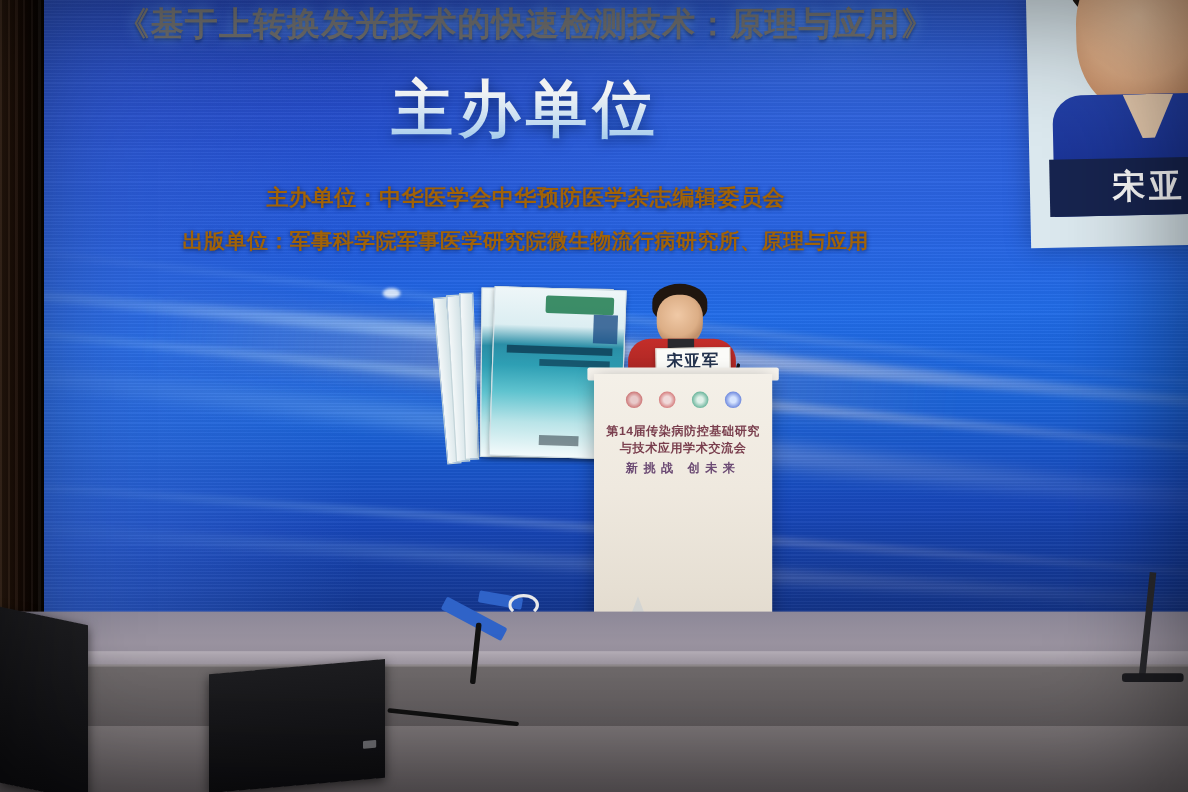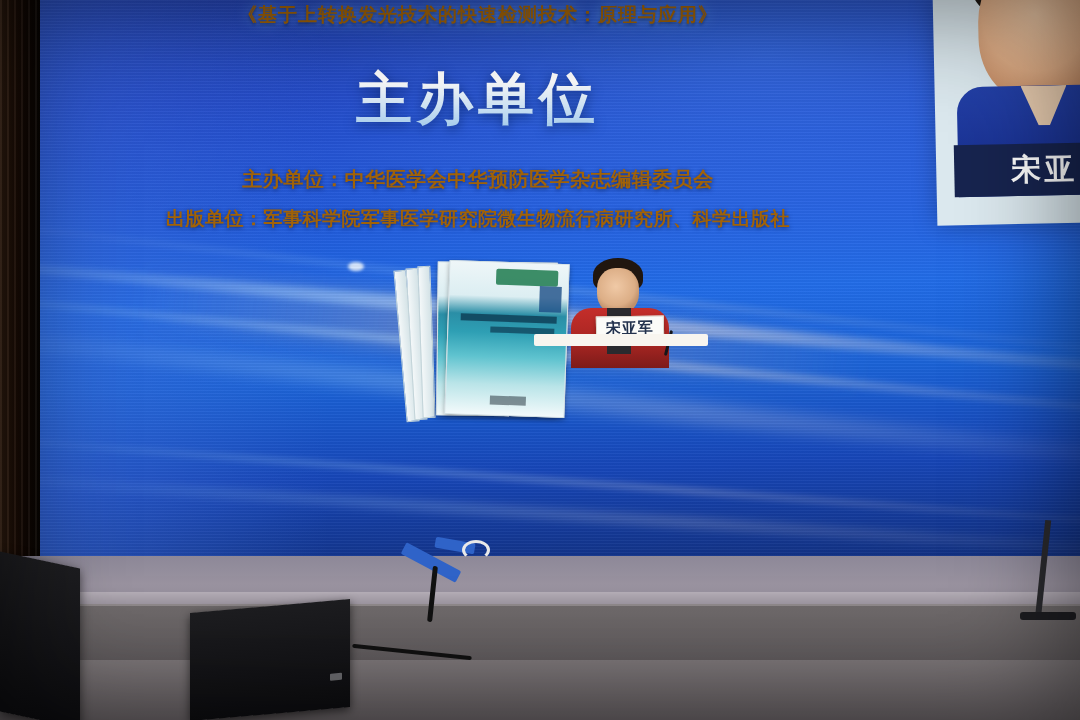--- a/index.html
+++ b/index.html
@@ -27,21 +27,21 @@
   .glow-dot{position:absolute;width:16px;height:9px;border-radius:50%;background:#eaf4ff;filter:blur(1.5px);opacity:.9;}
   .warm{position:absolute;left:10%;top:300px;width:70%;height:60px;
     background:linear-gradient(90deg,rgba(255,200,160,0) 0%,rgba(255,190,150,.28) 45%,rgba(255,210,180,0) 100%);
     filter:blur(10px);transform:rotate(5deg);}
   .hazeL{position:absolute;left:0;top:0;width:300px;height:100%;
     background:linear-gradient(90deg,rgba(60,110,220,.55),rgba(0,0,0,0));}
 
   
   .scr-text{position:absolute;left:28px;top:0;width:1052px;color:#fff;text-align:center;}
   .book-title{position:absolute;left:0;top:2px;width:900px;text-align:center;
-    font-size:19px;font-weight:700;letter-spacing:1px;color:#a16207;
+    font-size:30px;font-weight:700;letter-spacing:1px;color:#737373;
     text-shadow:0 0 14px rgba(120,190,255,.75),0 2px 3px rgba(0,20,70,.6);}
   .main-head{position:absolute;left:0;top:62px;width:900px;text-align:center;
     font-size:56px;font-weight:800;letter-spacing:5px;
     background:linear-gradient(180deg,#ffffff 25%,#bcd9f2 72%,#8fc0e6 100%);
     -webkit-background-clip:text;background-clip:text;color:transparent;
     filter:drop-shadow(0 3px 6px rgba(0,20,70,.55));}
   .org-line{position:absolute;left:0;width:900px;text-align:center;font-size:20px;font-weight:700;
     color:#a16207;letter-spacing:.5px;text-shadow:0 1px 4px rgba(0,20,70,.7);}
   .org1{top:166px;}
   .org2{top:206px;font-size:19px;}
@@ -163,21 +163,21 @@
     <div class="streak s4"></div>
     <div class="streak s5"></div>
     <div class="glow-dot" style="left:320px;top:262px"></div>
     <div class="glow-dot" style="left:590px;top:300px;width:12px"></div>
   </div>
 
   <div class="scr-text">
     <div class="book-title">《基于上转换发光技术的快速检测技术：原理与应用》</div>
     <div class="main-head">主办单位</div>
     <div class="org-line org1">主办单位：中华医学会中华预防医学杂志编辑委员会</div>
-    <div class="org-line org2">出版单位：军事科学院军事医学研究院微生物流行病研究所、科学出版社</div>
+    <div class="org-line org2">出版单位：军事科学院军事医学研究院微生物流行病研究所、原理与应用</div>
   </div>
 
   <div class="photo-panel">
     <div class="ph-hair"></div>
     <div class="ph-head"></div>
     <div class="ph-body"></div>
     <div class="ph-collar"></div>
     <div class="ph-name">
       <span>宋亚</span>
     </div>
@@ -208,20 +208,35 @@
     <div class="p-body"></div>
     <div class="p-inner"></div>
   </div>
 
   <div class="nameplate">
     <span>宋亚军</span>
   </div>
   <div class="mic"></div>
 
   <div class="podium-top"></div>
+  <div class="podium">
+    <svg class="pod-city" viewBox="0 0 162 96" preserveAspectRatio="none">
+      <path d="M0 96 L0 74 L12 74 L12 62 L22 62 L22 78 L34 78 L34 56 L40 40 L46 56 L46 80 L60 80 L60 66 L72 66 L72 84 L86 84 L86 58 L96 58 L96 86 L112 86 L112 70 L126 70 L126 80 L140 80 L140 64 L152 64 L152 96 Z" fill="#b8c7d6" opacity=".7"></path>
+      <path d="M0 96 L0 88 L162 88 L162 96 Z" fill="#9fb3c6" opacity=".5"></path>
+    </svg>
+    <div class="logos">
+      <div class="lg lg1"></div>
+      <div class="lg lg2"></div>
+      <div class="lg lg3"></div>
+      <div class="lg lg4"></div>
+    </div>
+    <div class="pod-line pl1">第14届传染病防控基础研究</div>
+    <div class="pod-line pl2">与技术应用学术交流会</div>
+    <div class="pod-slogan">新挑战 创未来</div>
+  </div>
 
   <div class="floor-back"></div>
   <div class="carpet"></div>
   <div class="floor-edge"></div>
   <div class="step-lip"></div>
   <div class="step1"></div>
   <div class="step2"></div>
 
   <div class="tape"></div>
   <div class="tape2"></div>

